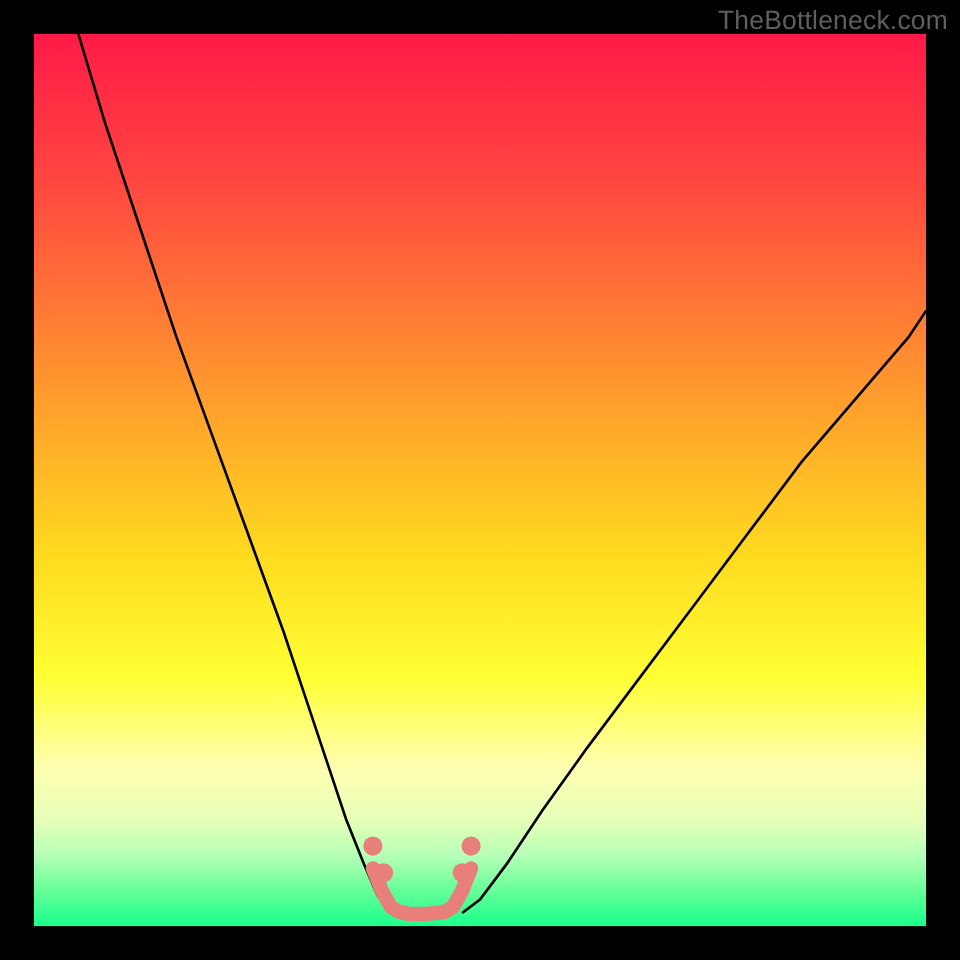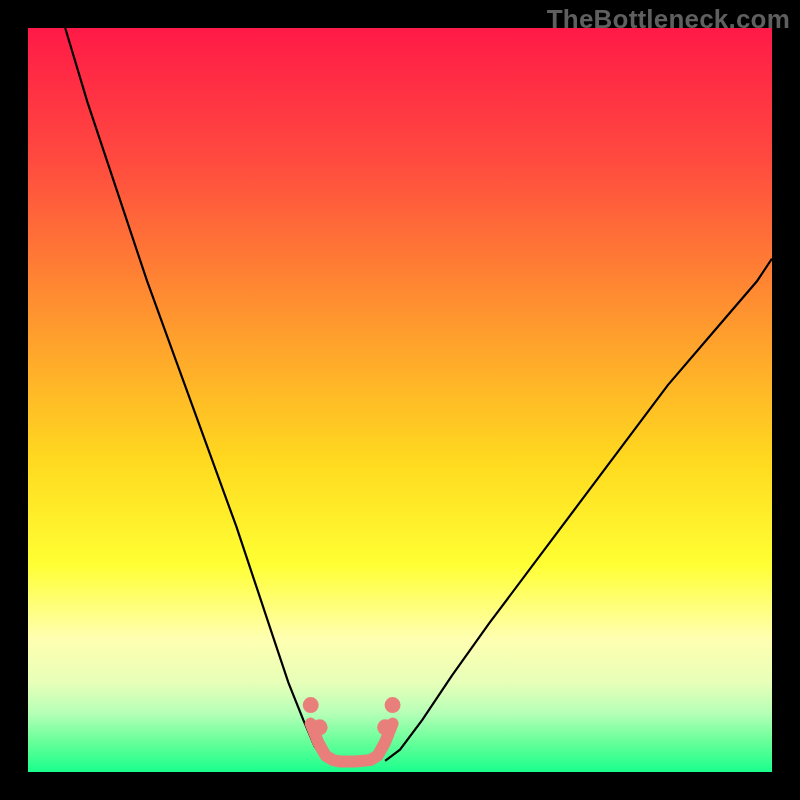--- a/index.html
+++ b/index.html
@@ -22,22 +22,22 @@
     top: 28px;
     left: 28px;
     width: 744px;
     height: 744px;
     overflow: hidden;
   }
   .watermark {
     position: absolute;
     top: 4px;
     right: 10px;
-    font-size: 26px;
-    font-weight: 700;
+    font-size: 22px;
+    font-weight: 400;
     color: #5f5f5f;
     letter-spacing: 0.2px;
     z-index: 50;
   }
   svg { display: block; }
 </style>
 </head>
 <body>
 
 <div class="frame">

